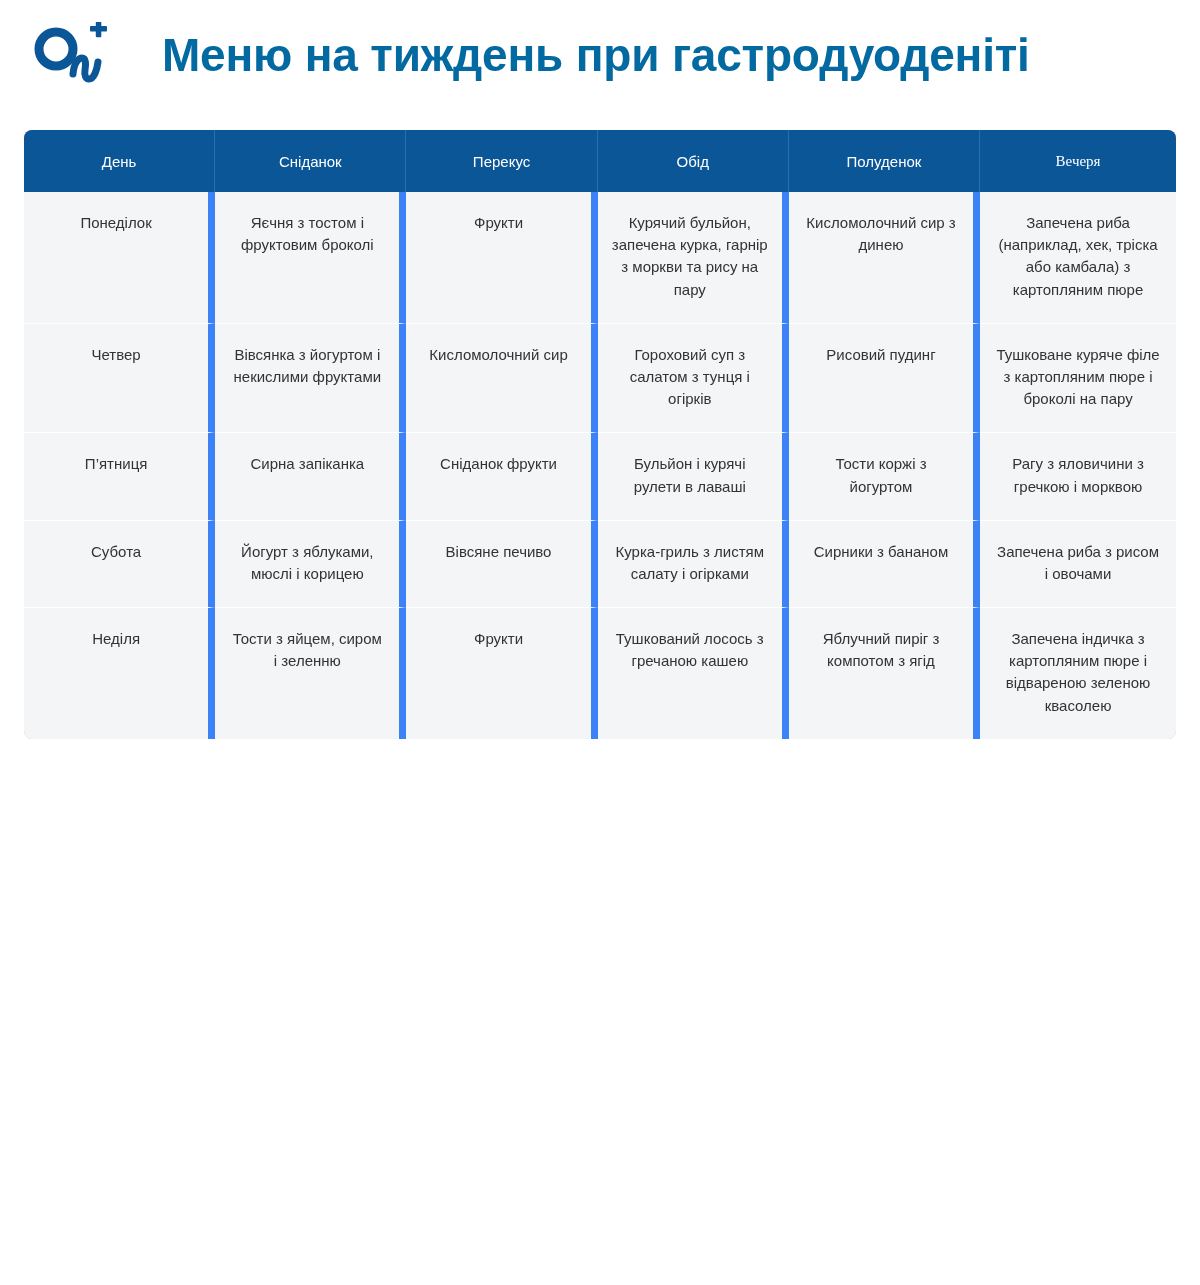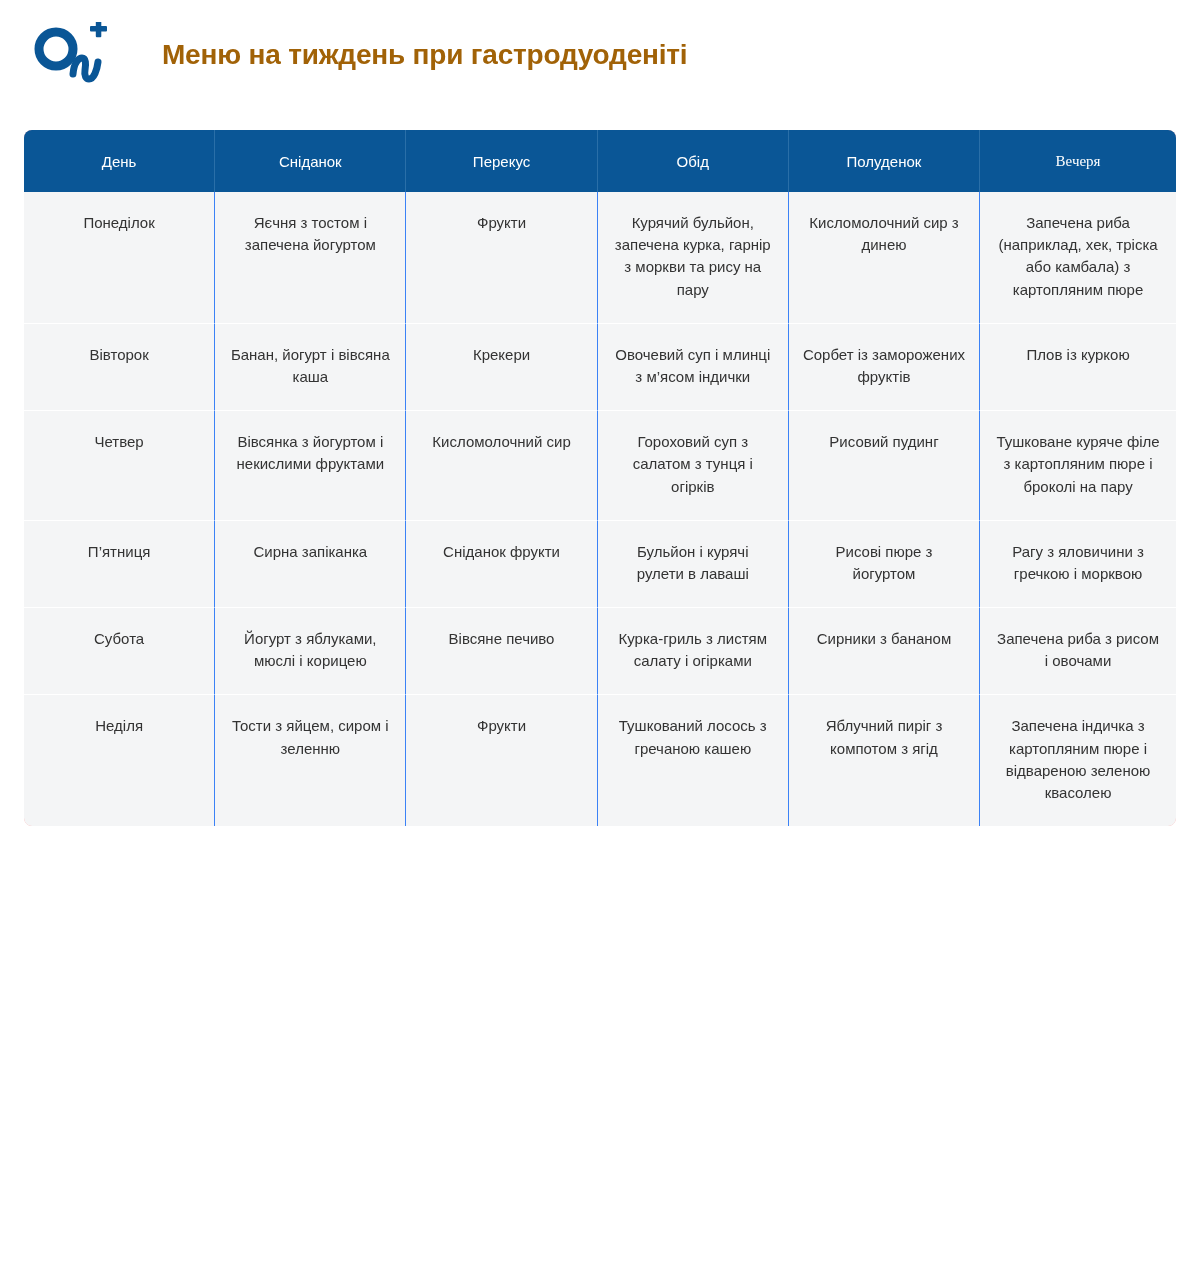--- a/index.html
+++ b/index.html
@@ -33,23 +33,23 @@
   .logo {
     width: 86px;
     height: 66px;
     flex: 0 0 auto;
     position: relative;
     margin-right: 46px;
   }
   .logo svg { display: block; }
 
   .page-title {
-    font-size: 28px;
+    font-size: 46px;
     font-weight: bold;
-    color: #a16207;
+    color: #0369a1;
     letter-spacing: -0.2px;
     white-space: nowrap;
     line-height: 1;
   }
 
   
   .table-wrap {
     margin: 20px 24px 0 24px;
     width: 1152px;
     box-sizing: border-box;
@@ -79,21 +79,21 @@
   table.menu thead th:last-child { border-right: none; font-family: Liberation Serif, serif; }
 
   table.menu tbody td {
     background: #f4f5f6;
     color: #333333;
     font-size: 15px;
     line-height: 1.48;
     text-align: center;
     vertical-align: top;
     padding: 20px 14px 22px 14px;
-    border-right: 1px solid #3b82f6;
+    border-right: 7px solid #3b82f6;
     border-bottom: 1px solid #ffffff;
   }
   table.menu tbody td:last-child { border-right: none; }
   table.menu tbody tr:last-child td { border-bottom: none; }
 
   
   col.c-day  { width: 16.6%; }
   col.c-1    { width: 16.6%; }
   col.c-2    { width: 16.6%; }
   col.c-3    { width: 16.6%; }
@@ -134,52 +134,44 @@
           <th>Перекус</th>
           <th>Обід</th>
           <th>Полуденок</th>
           <th>Вечеря</th>
         </tr>
       </thead>
       <tbody>
 
         <tr>
           <td>Понеділок</td>
-          <td>Яєчня з тостом і запечена йогуртом</td>
+          <td>Яєчня з тостом і фруктовим броколі</td>
           <td>Фрукти</td>
           <td>Курячий бульйон, запечена курка, гарнір з моркви та рису на пару</td>
           <td>Кисломолочний сир з динею</td>
           <td>Запечена риба (наприклад, хек, тріска або камбала) з картопляним пюре</td>
         </tr>
 
-        <tr>
-          <td>Вівторок</td>
-          <td>Банан, йогурт і вівсяна каша</td>
-          <td>Крекери</td>
-          <td>Овочевий суп і млинці з м’ясом індички</td>
-          <td>Сорбет із заморожених фруктів</td>
-          <td>Плов із куркою</td>
-        </tr>
 
 
         <tr>
           <td>Четвер</td>
           <td>Вівсянка з йогуртом і некислими фруктами</td>
           <td>Кисломолочний сир</td>
           <td>Гороховий суп з салатом з тунця і огірків</td>
           <td>Рисовий пудинг</td>
           <td>Тушковане куряче філе з картопляним пюре і броколі на пару</td>
         </tr>
 
         <tr>
           <td>П’ятниця</td>
           <td>Сирна запіканка</td>
           <td>Сніданок фрукти</td>
           <td>Бульйон і курячі рулети в лаваші</td>
-          <td>Рисові пюре з йогуртом</td>
+          <td>Тости коржі з йогуртом</td>
           <td>Рагу з яловичини з гречкою і морквою</td>
         </tr>
 
         <tr>
           <td>Субота</td>
           <td>Йогурт з яблуками, мюслі і корицею</td>
           <td>Вівсяне печиво</td>
           <td>Курка-гриль з листям салату і огірками</td>
           <td>Сирники з бананом</td>
           <td>Запечена риба з рисом і овочами</td>

